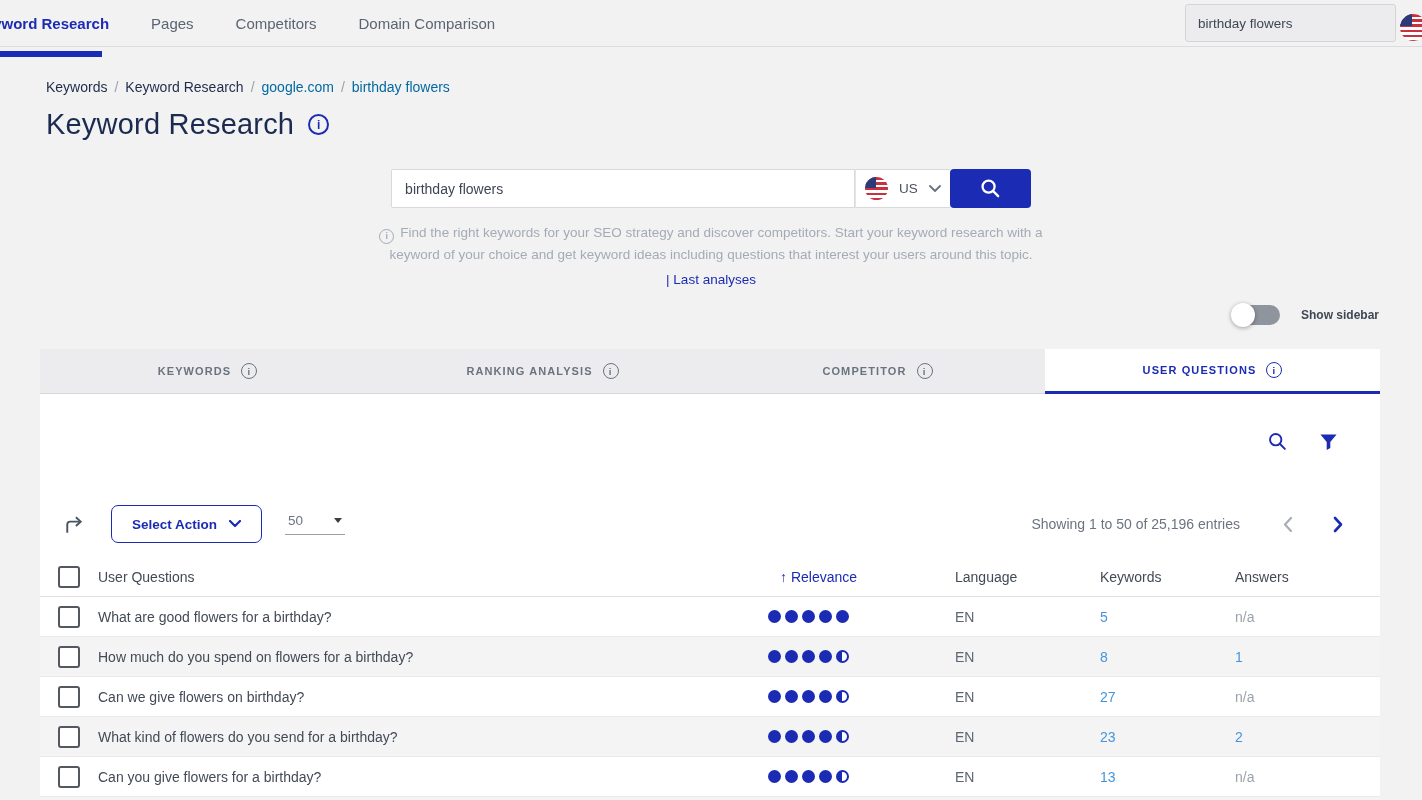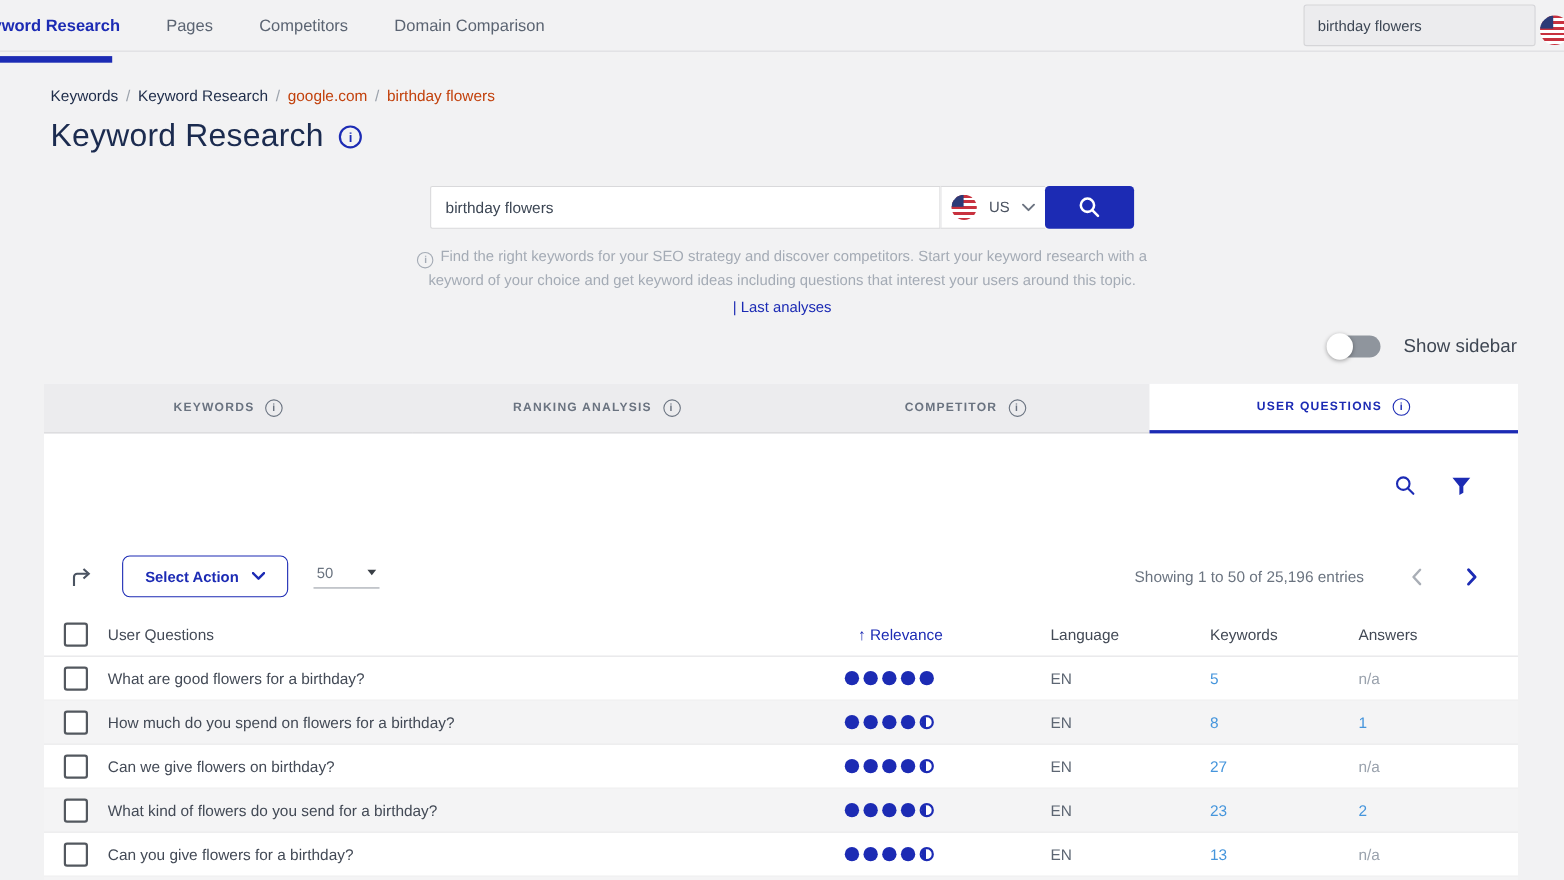--- a/index.html
+++ b/index.html
@@ -21,21 +21,21 @@
   .nav-item.active{color:var(--brand);font-weight:700;}
   .nav-underline{position:absolute;left:0;top:51px;width:102px;height:6px;background:var(--brand);}
   .topnav-search{position:absolute;left:1185px;top:4px;width:211px;height:38px;background:#ececee;border:1px solid #d5d5d8;border-radius:3px;display:flex;align-items:center;box-sizing:border-box;}
   .topnav-search input{background:transparent;border:0;outline:none;font-size:13.5px;color:#3c4654;padding:0 12px;width:100%;}
   .flag{border-radius:50%;overflow:hidden;background:repeating-linear-gradient(180deg,#c8313e 0 2.6px,#fff 2.6px 5.2px);position:relative;flex:none;}
   .flag::before{content:"";position:absolute;left:0;top:0;width:46%;height:46%;background:#2c3a77;}
   .topnav-flag{position:absolute;left:1400px;top:14px;width:27px;height:27px;}
 
   
   .breadcrumb{margin:32px 0 0 46px;font-size:14px;display:flex;align-items:center;}
-  .crumb{color:#c2410c;cursor:pointer;}
+  .crumb{color:#0369a1;cursor:pointer;}
   .crumb.strong{color:#1e2c49;}
   .crumb-sep{color:#9aa1ab;margin:0 7px;}
   .title-row{margin:13px 0 0 46px;display:flex;align-items:center;gap:14px;}
   .page-title{font-size:29px;font-weight:500;color:#1b2b4f;letter-spacing:.2px;}
   .info-circle{border:2px solid currentColor;border-radius:50%;display:inline-flex;align-items:center;justify-content:center;font-weight:700;flex:none;cursor:pointer;}
   .title-info{width:17px;height:17px;font-size:12px;color:var(--brand);}
 
   
   .search-block{margin-top:28px;}
   .search-row{display:flex;justify-content:center;align-items:flex-start;}
@@ -46,21 +46,21 @@
   .search-btn{width:81px;height:39px;background:var(--brand);border:none;border-radius:4px;display:flex;align-items:center;justify-content:center;cursor:pointer;}
   .desc{margin:14px auto 0;width:700px;text-align:center;font-size:13.5px;line-height:22px;color:#a4abb5;}
   .desc-icon{width:13px;height:13px;border:1.3px solid #a4abb5;border-radius:50%;display:inline-flex;align-items:center;justify-content:center;font-size:9px;font-weight:700;color:#a4abb5;margin-right:6px;transform:translateY(2px);}
   .last-row{margin-top:6px;text-align:center;font-size:13.5px;font-weight:500;color:var(--brand);}
   .last-row a{color:var(--brand);text-decoration:none;cursor:pointer;}
 
   
   .toggle-row{display:flex;justify-content:flex-end;align-items:center;gap:21px;margin:16px 43px 0 0;height:24px;}
   .toggle{width:47px;height:20px;border-radius:10px;background:#8f959d;position:relative;cursor:pointer;flex:none;}
   .toggle-knob{position:absolute;left:-2px;top:-2px;width:24px;height:24px;border-radius:50%;background:#fff;box-shadow:0 1px 4px rgba(0,0,0,.35);}
-  .toggle-label{font-size:17px;color:#3f4753;}
+  .toggle-label{font-size:12px;color:#3f4753;font-weight:bold;}
 
   
   .panel{margin:22px 0 0 40px;width:1340px;background:#fff;}
   .tabs{display:flex;height:45px;background:#ececee;}
   .tab{flex:1;display:flex;align-items:center;justify-content:center;gap:10px;font-size:11px;font-weight:700;letter-spacing:1.1px;color:#6a7380;cursor:pointer;border-bottom:1px solid #d7d7d9;box-sizing:border-box;}
   .tab .info-circle{width:14px;height:14px;border-width:1.6px;font-size:9.5px;}
   .tab.active{background:#fff;color:var(--brand);border-bottom:3px solid var(--brand);}
 
   
   .icons-row{display:flex;justify-content:flex-end;align-items:center;gap:30px;padding:36px 42px 0 0;height:24px;}

